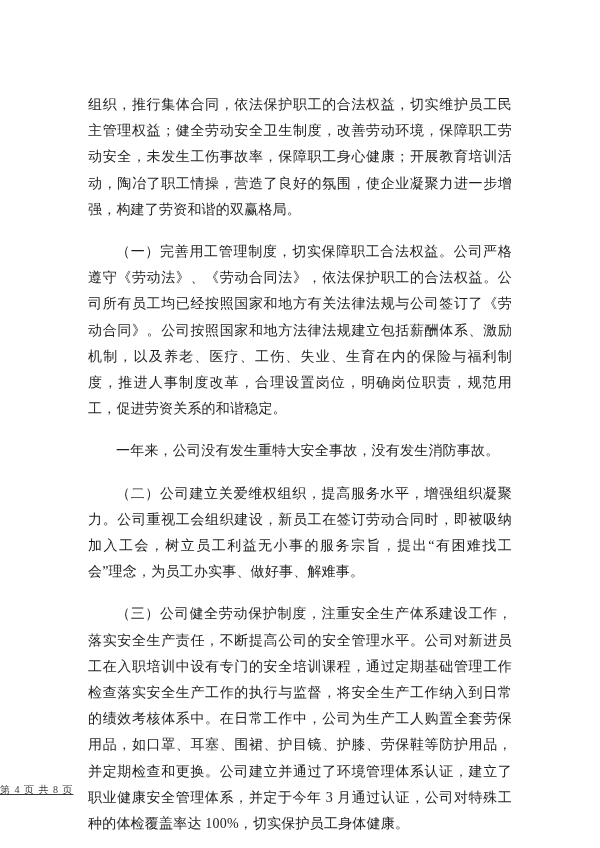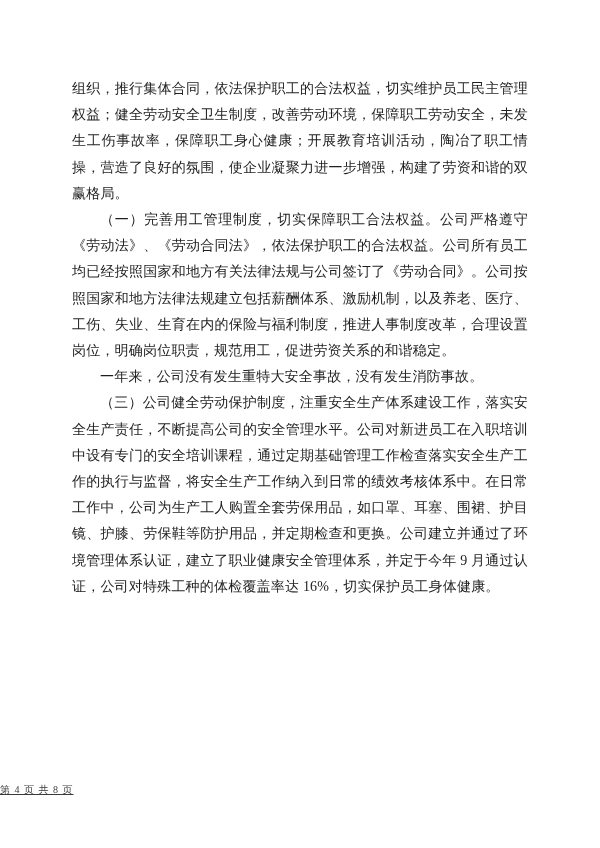--- a/index.html
+++ b/index.html
@@ -23,21 +23,21 @@
     left: 72px;
     top: 76px;
     width: 456px;
     font-size: 14px;
     line-height: 26.2px;
     text-align: justify;
     text-justify: inter-character;
     letter-spacing: 0.2px;
   }
   .doc-body p {
-    margin: 0;
+    margin: 16px;
     padding: 0;
     text-indent: 2em;
   }
   .doc-body p.continuation {
     text-indent: 0;
   }
   .page-footer {
     position: absolute;
     left: 0;
     top: 783px;
@@ -49,17 +49,18 @@
   }
 </style>
 </head>
 <body>
 
 <div class="page">
   <div class="doc-body">
     <p class="continuation">组织，推行集体合同，依法保护职工的合法权益，切实维护员工民主管理权益；健全劳动安全卫生制度，改善劳动环境，保障职工劳动安全，未发生工伤事故率，保障职工身心健康；开展教育培训活动，陶冶了职工情操，营造了良好的氛围，使企业凝聚力进一步增强，构建了劳资和谐的双赢格局。</p>
     <p>（一）完善用工管理制度，切实保障职工合法权益。公司严格遵守《劳动法》、《劳动合同法》，依法保护职工的合法权益。公司所有员工均已经按照国家和地方有关法律法规与公司签订了《劳动合同》。公司按照国家和地方法律法规建立包括薪酬体系、激励机制，以及养老、医疗、工伤、失业、生育在内的保险与福利制度，推进人事制度改革，合理设置岗位，明确岗位职责，规范用工，促进劳资关系的和谐稳定。</p>
     <p>一年来，公司没有发生重特大安全事故，没有发生消防事故。</p>
-    <p>（三）公司健全劳动保护制度，注重安全生产体系建设工作，落实安全生产责任，不断提高公司的安全管理水平。公司对新进员工在入职培训中设有专门的安全培训课程，通过定期基础管理工作检查落实安全生产工作的执行与监督，将安全生产工作纳入到日常的绩效考核体系中。在日常工作中，公司为生产工人购置全套劳保用品，如口罩、耳塞、围裙、护目镜、护膝、劳保鞋等防护用品，并定期检查和更换。公司建立并通过了环境管理体系认证，建立了职业健康安全管理体系，并定于今年 9 月通过认证，公司对特殊工种的体检覆盖率达 16%，切实保护员工身体健康。</p>
+    <p>（二）公司建立关爱维权组织，提高服务水平，增强组织凝聚力。公司重视工会组织建设，新员工在签订劳动合同时，即被吸纳加入工会，树立员工利益无小事的服务宗旨，提出“有困难找工会”理念，为员工办实事、做好事、解难事。</p>
+    <p>（三）公司健全劳动保护制度，注重安全生产体系建设工作，落实安全生产责任，不断提高公司的安全管理水平。公司对新进员工在入职培训中设有专门的安全培训课程，通过定期基础管理工作检查落实安全生产工作的执行与监督，将安全生产工作纳入到日常的绩效考核体系中。在日常工作中，公司为生产工人购置全套劳保用品，如口罩、耳塞、围裙、护目镜、护膝、劳保鞋等防护用品，并定期检查和更换。公司建立并通过了环境管理体系认证，建立了职业健康安全管理体系，并定于今年 3 月通过认证，公司对特殊工种的体检覆盖率达 100%，切实保护员工身体健康。</p>
   </div>
 
   <div class="page-footer">第 4 页 共 8 页</div>
 </div>
 
 </body></html>

